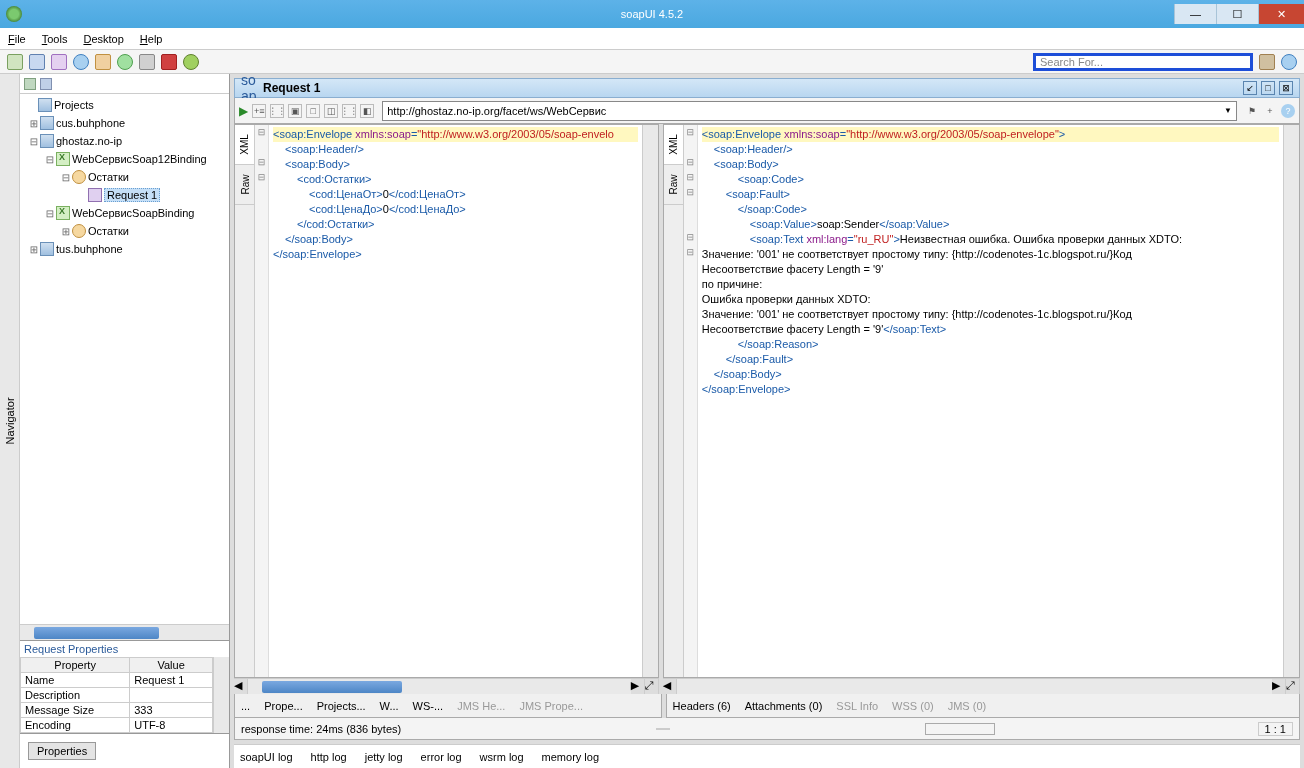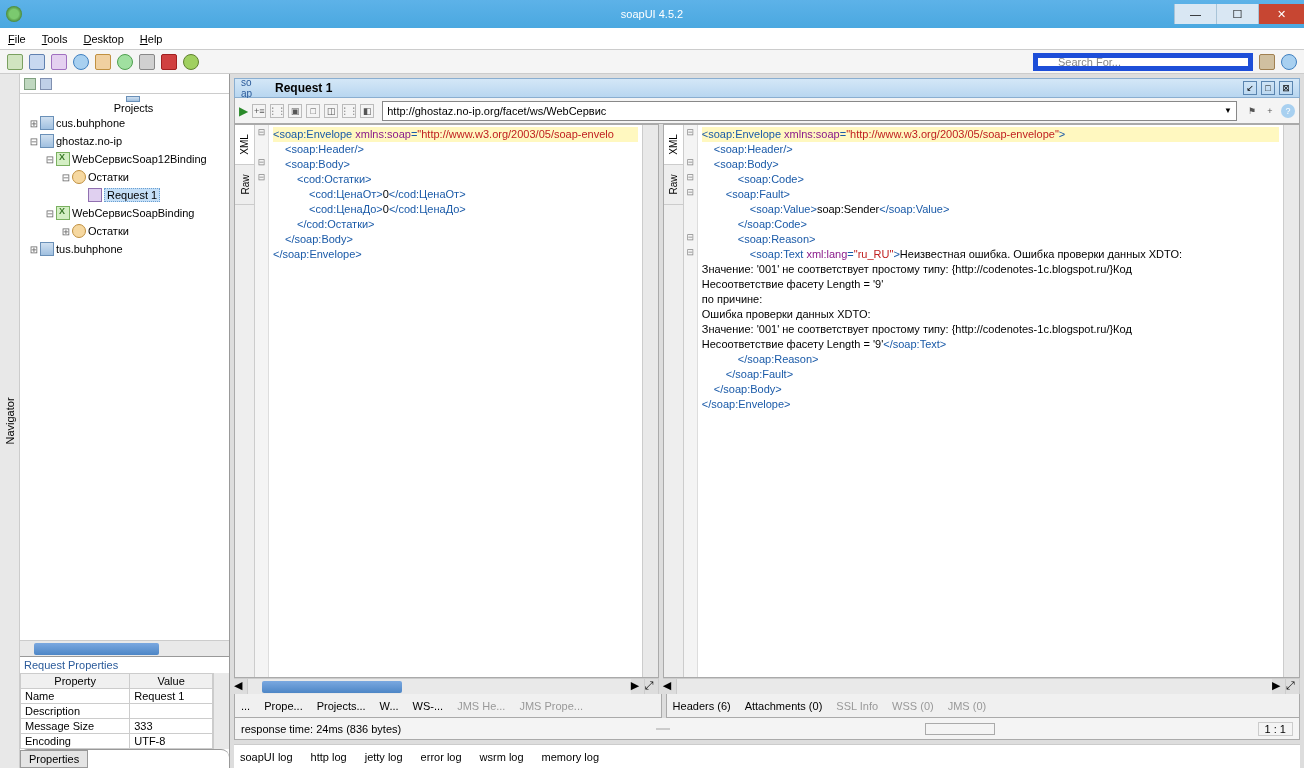--- a/index.html
+++ b/index.html
@@ -12,21 +12,21 @@
 .winbtn.close { background: #c74632; color: #fff; width: 46px; }
 .titlebar-icon { width: 16px; height: 16px; margin: 0 6px; background: radial-gradient(circle,#7bc96f 40%,#4a8a3d 70%); border-radius: 50%; }
 
 .menubar { height: 22px; background: #fff; display: flex; align-items: center; border-bottom: 1px solid #ccc; }
 .menubar span { padding: 0 8px; }
 .menubar span u { text-decoration: underline; }
 
 .toolbar { height: 24px; background: #f5f5f5; display: flex; align-items: center; border-bottom: 1px solid #ccc; padding: 0 4px; }
 .toolbar .ticon { width: 16px; height: 16px; margin: 0 3px; border-radius: 2px; }
 .toolbar .spacer { flex: 1; }
-.searchbox { width: 220px; height: 18px; border: 5px solid #1d4ed8; padding: 0 20px; color: #888; display: flex; align-items: center; background: #fff; }
+.searchbox { width: 220px; height: 18px; border: 3px solid #1d4ed8; padding: 0 4px; color: #888; display: flex; align-items: center; background: #fff; }
 
 .mainarea { flex: 1; display: flex; overflow: hidden; }
 .navstrip { width: 20px; background: #e8e8e8; border-right: 1px solid #ccc; display: flex; align-items: center; justify-content: center; }
 .navstrip span { transform: rotate(-90deg); white-space: nowrap; font-size: 11px; }
 
 .leftpane { width: 210px; display: flex; flex-direction: column; border-right: 1px solid #999; background: #fff; }
 .leftpane .lticons { height: 20px; border-bottom: 1px solid #ccc; display: flex; align-items: center; padding: 0 4px; gap:4px;}
 .lticons div{width:12px;height:12px;}
 .tree { flex: 1; overflow: auto; padding: 2px 0; }
 .tree-row { display: flex; align-items: center; height: 18px; white-space: nowrap; }
@@ -34,26 +34,26 @@
 .tree-row .ic { width: 14px; height: 14px; margin-right: 2px; }
 .tree-row.sel span.lbl { background: #c5dff7; border: 1px dotted #6a9fd0; padding: 0 2px; }
 .hscroll { height: 16px; background: #e9e9e9; border-top: 1px solid #ccc; position:relative;}
 .hscroll .thumb{position:absolute;left:14px;top:2px;height:12px;width:60%;background:linear-gradient(#7aa8e0,#4d86c6);border-radius:2px;}
 .reqprops { border-top: 1px solid #999; }
 .reqprops .hdr { background: #fff; padding: 2px 4px; color: #2a5a9a; }
 .ptable { width: 100%; border-collapse: collapse; }
 .ptable th, .ptable td { border: 1px solid #ccc; padding: 1px 4px; text-align: left; font-weight: normal; background: #fff; }
 .ptable th { background: #f0f0f0; text-align: center; }
 .scrollcol{width:16px;background:#e9e9e9;border-left:1px solid #ccc;}
-.propbtn { border-top: 1px solid #999; padding: 0; border-radius: 8px; }
+.propbtn { border-top: 1px solid #999; padding: 8px; }
 .propbtn button { background: #e4e4e4; border: 1px solid #999; padding: 2px 8px; }
 
 .rightpane { flex: 1; display: flex; flex-direction: column; background: #ddd; }
 .reqtab { margin: 4px 4px 0 4px; background: linear-gradient(#d4e7f7,#b8d6f0); border: 1px solid #8aaed0; height: 20px; display: flex; align-items: center; padding: 0 6px; }
-.reqtab .ricon { width:14px;height:14px;margin-right:20px;display:flex;align-items:center;color:#2a5a9a;font-size:10px;}
+.reqtab .ricon { width:14px;height:14px;margin-right:8px;display:flex;align-items:center;color:#2a5a9a;font-size:14px;}
 .reqtab b { font-size: 12px; }
 .reqtab .tbtns { margin-left: auto; display: flex; gap: 4px; }
 .reqtab .tbtns div{width:14px;height:14px;border:1px solid #5a85b0;font-size:9px;display:flex;align-items:center;justify-content:center;}
 
 .reqtoolbar { margin: 0 4px; background: #f4f4f4; border: 1px solid #aaa; border-top: none; height: 26px; display: flex; align-items: center; padding: 0 4px; gap: 4px; }
 .reqtoolbar .play { color: #2a8a2a; font-size: 12px; }
 .reqtoolbar .rticon{width:14px;height:14px;border:1px solid #bbb;display:flex;align-items:center;justify-content:center;font-size:9px;color:#555;}
 .urlbox { flex: 1; height: 20px; border: 1px solid #888; background: #fff; display: flex; align-items: center; padding: 0 4px; margin: 0 4px; }
 .urlbox .dd { margin-left: auto; font-size: 8px; }
 
@@ -133,21 +133,21 @@
   <div class="navstrip">
       <span>Navigator</span>
     </div>
 
   <div class="leftpane">
     <div class="lticons">
       <div style="background:#c0d8c0;border:1px solid #80a080;"></div>
       <div style="background:#c0d0e8;border:1px solid #8090b0;"></div>
     </div>
     <div class="tree">
-      <div class="tree-row" style="padding-left:18px;flex-direction:column;">
+      <div class="tree-row" style="padding-left:18px;">
           <div class="ic ic-proj"></div>
           <span class="lbl">Projects</span>
         </div>
       <div class="tree-row" style="padding-left:8px;">
           <span class="exp">⊞</span>
           <div class="ic ic-proj"></div>
           <span class="lbl">cus.buhphone</span>
         </div>
       <div class="tree-row" style="padding-left:8px;">
           <span class="exp">⊟</span>
@@ -314,23 +314,22 @@
               <div></div>
               <div>⊟</div>
               <div>⊟</div>
             </div>
         <div class="xml">
 <span class="l hl"><span class="t-tag">&lt;soap:Envelope </span><span class="t-attr">xmlns:soap</span><span class="t-tag">=</span><span class="t-val">"http://www.w3.org/2003/05/soap-envelope"</span><span class="t-tag">&gt;</span></span>
 <span class="l" style="padding-left:12px;"><span class="t-tag">&lt;soap:Header/&gt;</span></span>
 <span class="l" style="padding-left:12px;"><span class="t-tag">&lt;soap:Body&gt;</span></span>
 <span class="l" style="padding-left:36px;"><span class="t-tag">&lt;soap:Code&gt;</span></span>
 <span class="l" style="padding-left:24px;"><span class="t-tag">&lt;soap:Fault&gt;</span></span>
+<span class="l" style="padding-left:36px;"><span class="t-tag">&lt;/soap:Code&gt;</span></span>
 <span class="l" style="padding-left:48px;"><span class="t-tag">&lt;soap:Value&gt;</span><span class="t-txt">soap:Sender</span><span class="t-tag">&lt;/soap:Value&gt;</span></span>
-<span class="l" style="padding-left:36px;"><span class="t-tag">&lt;/soap:Code&gt;</span></span>
-<span class="l" style="padding-left:36px;"><span class="t-tag">&lt;soap:Reason&gt;</span></span>
 <span class="l" style="padding-left:48px;"><span class="t-tag">&lt;soap:Text </span><span class="t-attr">xml:lang</span><span class="t-tag">=</span><span class="t-val">"ru_RU"</span><span class="t-tag">&gt;</span><span class="t-txt">Неизвестная ошибка. Ошибка проверки данных XDTO:</span></span>
 <span class="l"><span class="t-txt">Значение: '001' не соответствует простому типу: {http://codenotes-1c.blogspot.ru/}Код</span></span>
 <span class="l"><span class="t-txt">Несоответствие фасету Length = '9'</span></span>
 <span class="l"><span class="t-txt">по причине:</span></span>
 <span class="l"><span class="t-txt">Ошибка проверки данных XDTO:</span></span>
 <span class="l"><span class="t-txt">Значение: '001' не соответствует простому типу: {http://codenotes-1c.blogspot.ru/}Код</span></span>
 <span class="l"><span class="t-txt">Несоответствие фасету Length = '9'</span><span class="t-tag">&lt;/soap:Text&gt;</span></span>
 <span class="l" style="padding-left:36px;"><span class="t-tag">&lt;/soap:Reason&gt;</span></span>
 <span class="l" style="padding-left:24px;"><span class="t-tag">&lt;/soap:Fault&gt;</span></span>
 <span class="l" style="padding-left:12px;"><span class="t-tag">&lt;/soap:Body&gt;</span></span>

